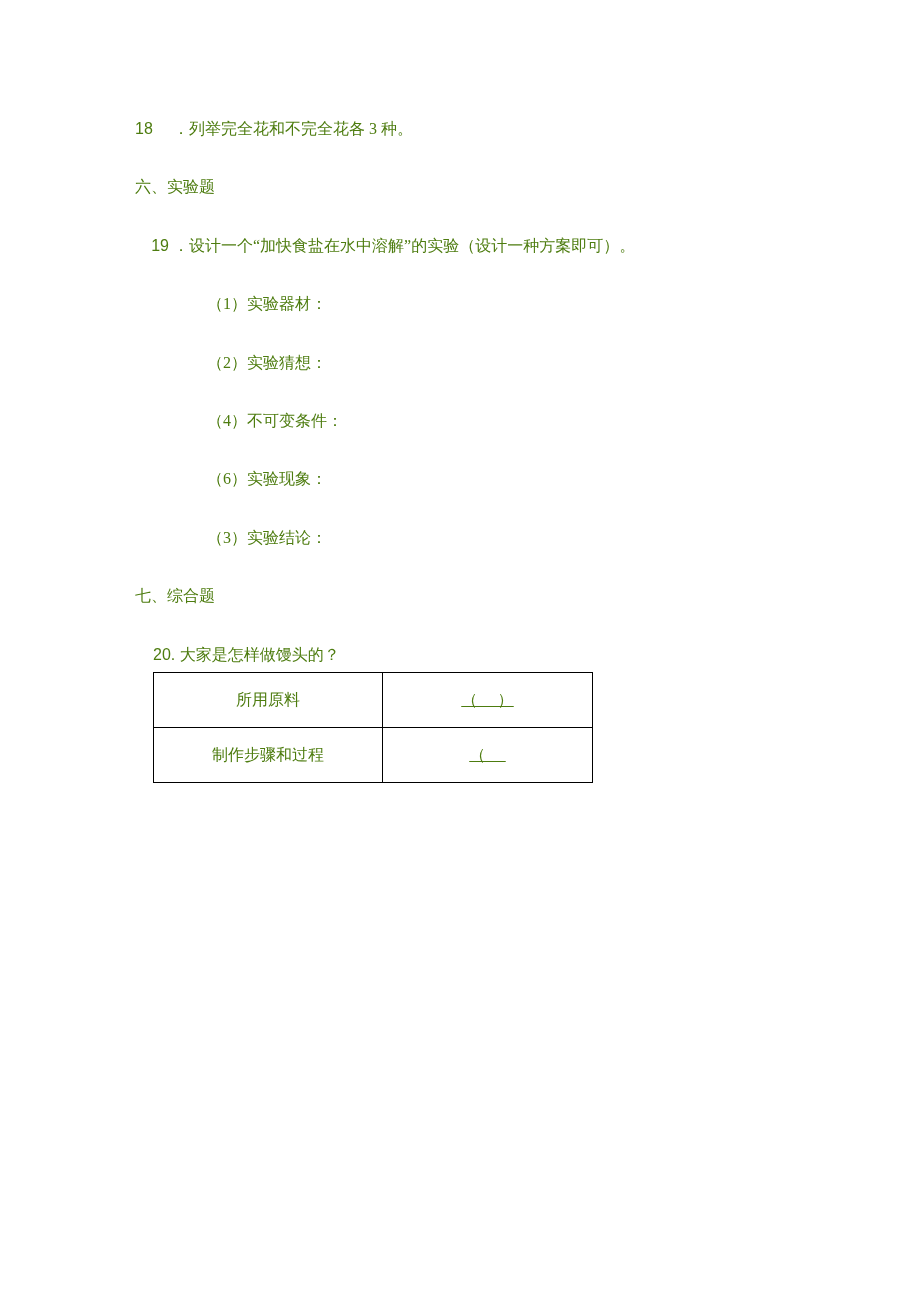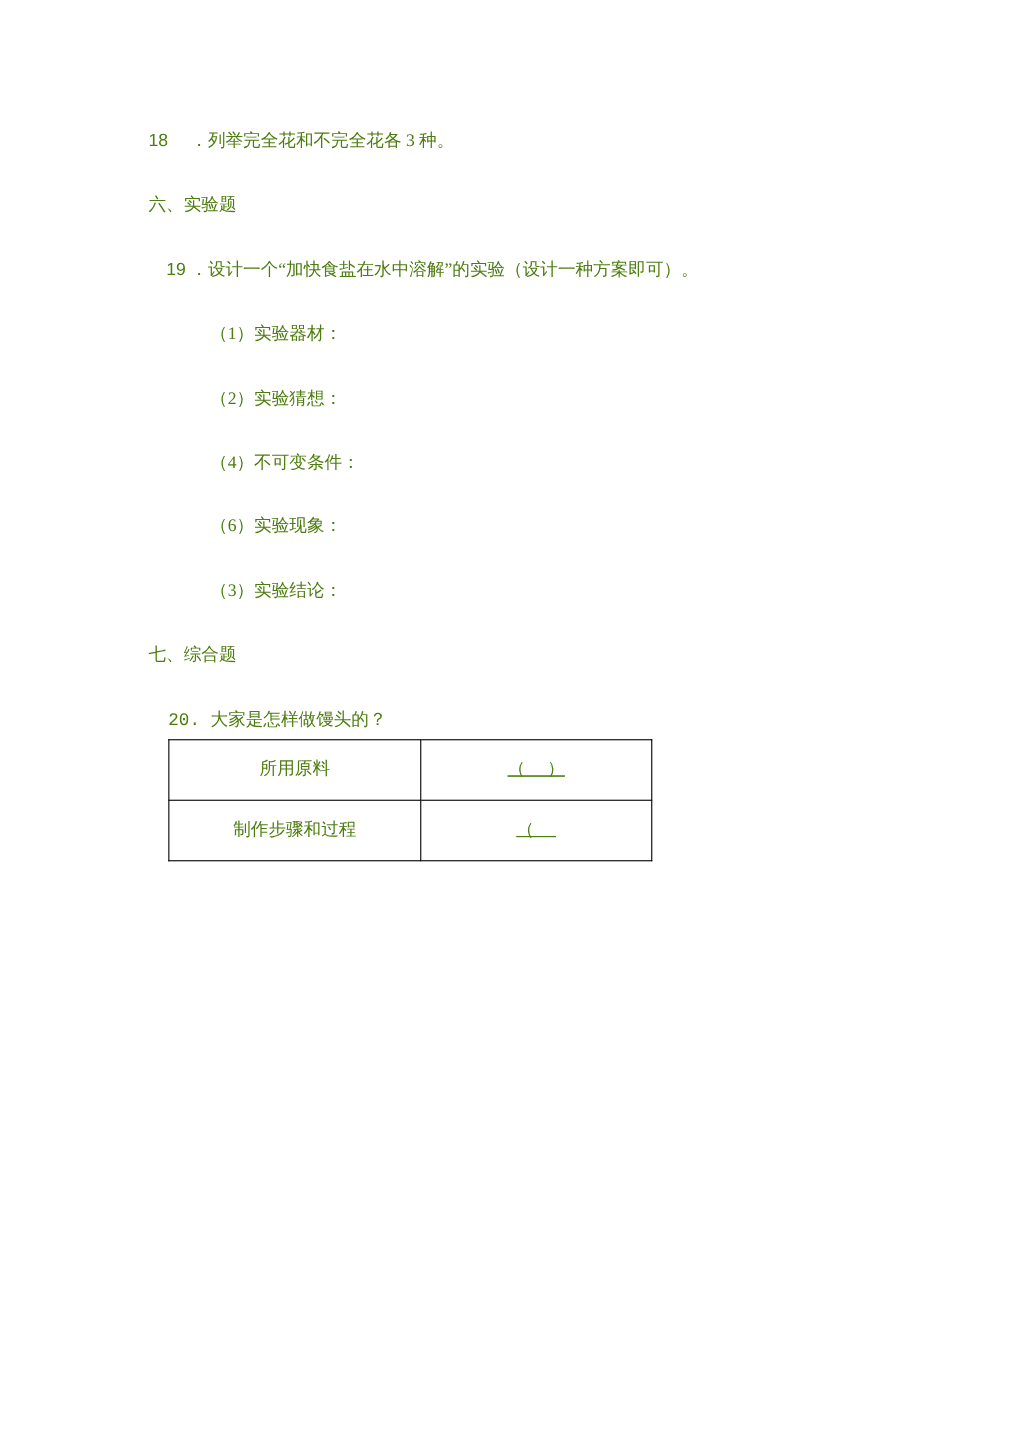--- a/index.html
+++ b/index.html
@@ -18,39 +18,39 @@
     color: #4d7c0f;
     line-height: 1.4;
   }
   .line {
     margin-bottom: 36px;
   }
   .section-heading {
     margin-bottom: 36px;
   }
   .sub-line {
-    margin-left: 56px;
+    margin-left: 72px;
     margin-bottom: 36px;
   }
   .q18-num {
     font-family: Arial, sans-serif;
     display: inline-block;
     width: 34px;
   }
   .q19-num {
     font-family: Arial, sans-serif;
     display: inline-block;
     width: 34px;
     text-align: right;
   }
   .q20-prefix {
     display: inline;
   }
   .q20-num {
-    font-family: Liberation Mono, monospace;
+    font-family: Liberation Sans, sans-serif;
   }
   .q20-line {
     margin: 0 0 0 18px;
     padding: 0;
   }
   table.q20-table {
     border-collapse: collapse;
     margin: 6px 0 0 18px;
     width: 440px;
   }

